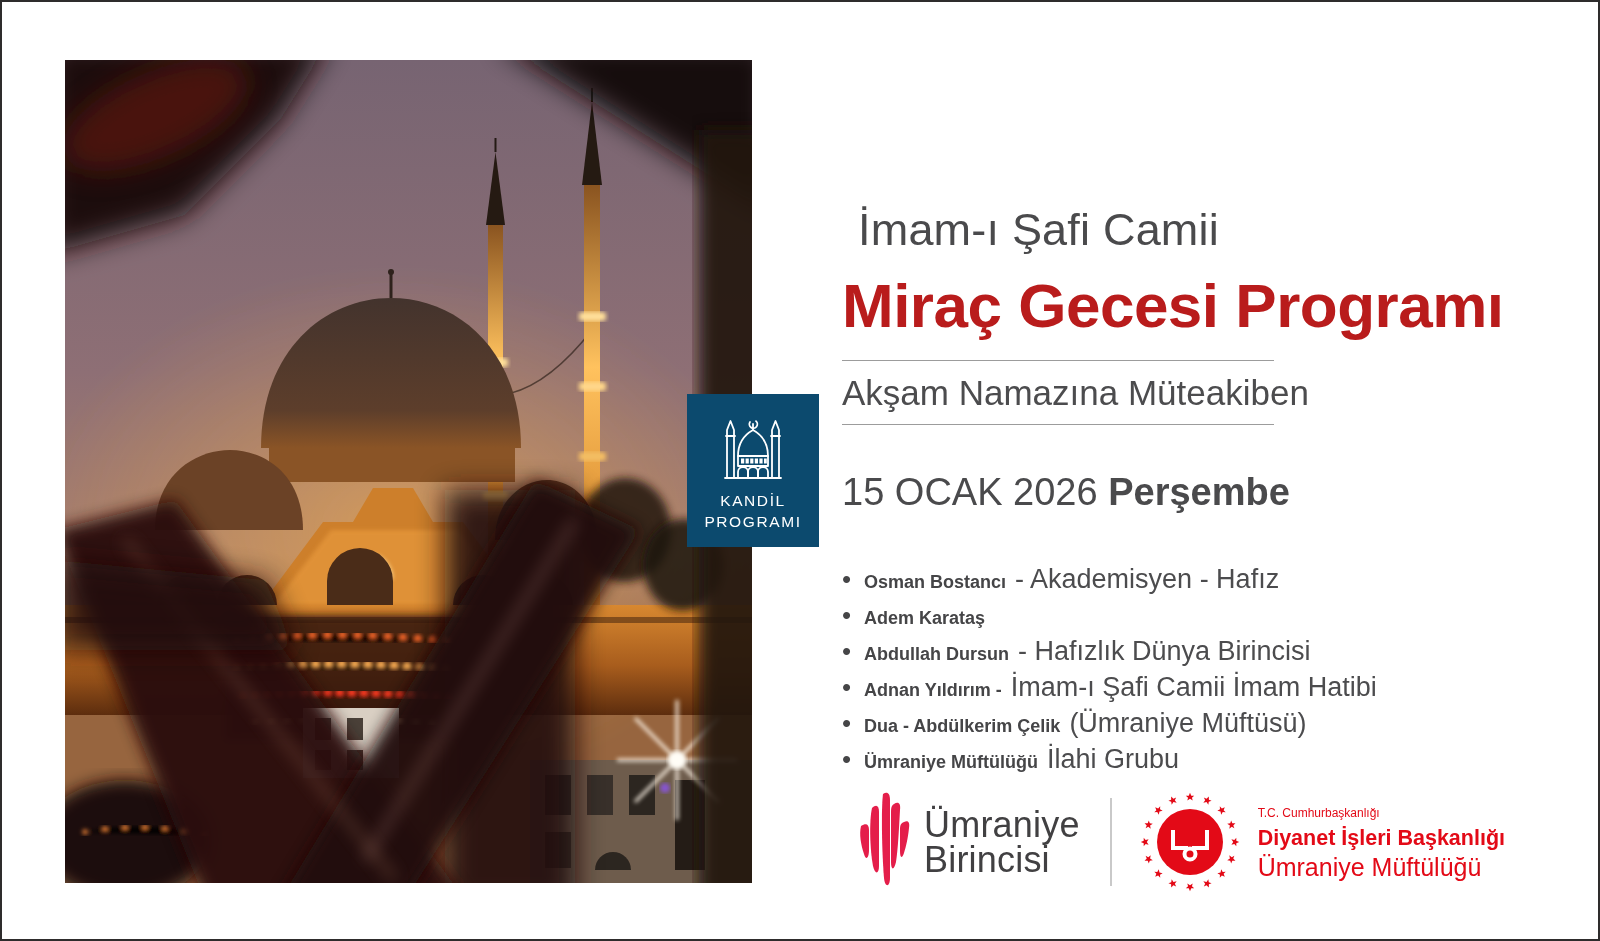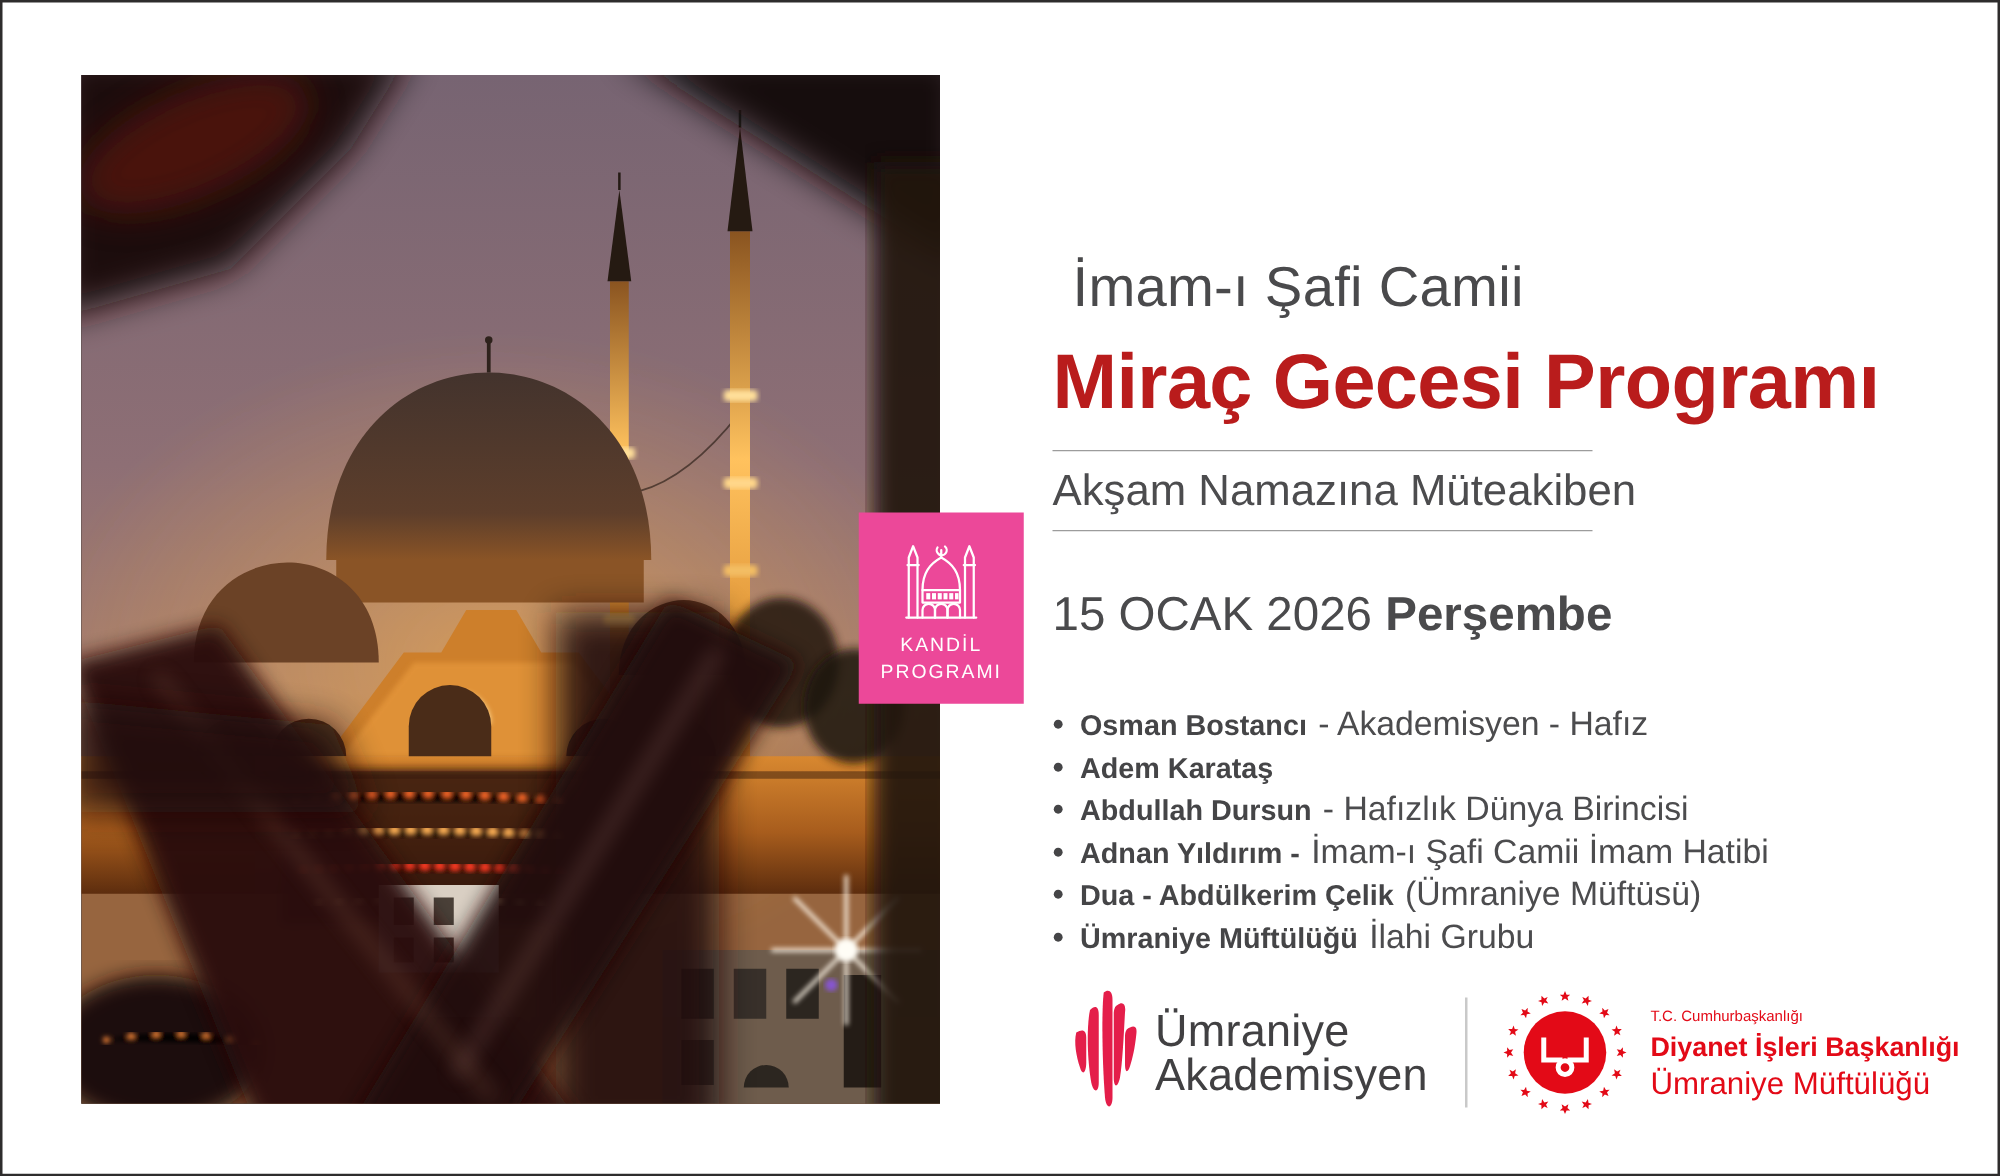--- a/index.html
+++ b/index.html
@@ -10,38 +10,38 @@
   }
   
   .photo{
     position:absolute;left:63px;top:58px;width:687px;height:823px;
     overflow:hidden;background:#241510;
   }
   .photo svg{display:block;width:100%;height:100%;}
   
   .badge{
     position:absolute;left:685px;top:392px;width:132px;height:153px;
-    background:#ec4899;display:flex;flex-direction:column;align-items:center;
-    justify-content:flex-start;z-index:5;margin-top:16px;
+    background:#0c4a6e;display:flex;flex-direction:column;align-items:center;
+    justify-content:flex-start;z-index:5;
   }
   .badge svg{margin-top:14px;}
   .badge-text{color:#ffffff;font-size:15.5px;letter-spacing:1.6px;line-height:21px;text-align:center;}
   .badge-text div{white-space:nowrap;}
   
   .content{position:absolute;left:840px;top:186px;width:700px;}
   .mosque-name{font-size:45px;font-weight:400;line-height:52px;letter-spacing:.2px;margin:16px;}
   .event-title{font-size:62px;font-weight:700;line-height:68px;letter-spacing:-.5px;margin:0;color:#b91c1c;}
   .rule{width:432px;height:1px;background:#9c9c9c;border:none;margin:20px 0 0 0;}
   .timing{font-size:35px;font-weight:400;line-height:35px;margin:14px 0;color:#4c4c4e;}
   .date-row{margin-top:46px;font-size:38px;line-height:42px;}
   .date-row .day{font-weight:700;margin-top:48px;}
   .participants{list-style:none;margin:50px 0 0 0;padding:0;}
   .participants li{display:flex;align-items:baseline;line-height:33px;margin:0 0 0 0;}
   .p-bullet{font-size:26px;width:22px;flex:0 0 22px;color:#454547;}
-  .p-em{font-weight:700;font-size:23px;white-space:pre;color:#454547;}
+  .p-em{font-weight:700;font-size:18px;white-space:pre;color:#454547;}
   .p-detail{font-weight:400;font-size:27px;white-space:pre;color:#4c4c4e;margin-left:9px;}
   
   .footer{position:absolute;left:856px;top:788px;display:flex;align-items:center;}
   .muni{display:flex;align-items:center;}
   .muni-name{margin-left:14px;font-size:36px;line-height:35px;font-weight:500;color:#414042;letter-spacing:.2px;}
   .v-div{width:2px;height:88px;background:#c9c9c9;margin:0 26px 0 30px;}
   .diyanet{display:flex;align-items:center;}
   .gov-text{margin-left:16px;color:#e30a17;}
   .gov-l1{font-size:12px;line-height:24px;font-weight:400;}
   .gov-l2{font-size:21.5px;line-height:27px;font-weight:700;}
@@ -298,21 +298,21 @@
     <div class="muni">
       <svg width="52" height="100" viewBox="0 0 52 100" fill="#e41e4a">
         <path d="M3,34 C8,31 11,32 11,38 L11,58 C11,66 8,69 6,62 C3,53 1,42 3,34 Z"></path>
         <path d="M14,16 C18,12 21,13 21,20 L21,74 C21,82 17,83 15,74 C12,58 11,30 14,16 Z"></path>
         <path d="M25,2 C29,-1 32,1 32,8 L32,86 C32,95 27,96 26,86 C24,62 23,18 25,2 Z"></path>
         <path d="M36,12 C40,9 43,11 42,18 C41,36 40,58 38,70 C36,79 33,78 33,70 L33,20 C33,15 34,13 36,12 Z"></path>
         <path d="M46,30 C50,28 52,30 51,36 C50,46 48,55 46,61 C44,67 42,66 42,59 L42,38 C42,33 43,31 46,30 Z"></path>
       </svg>
       <div class="muni-name">
         <div>Ümraniye</div>
-        <div>Akademisyen</div>
+        <div>Birincisi</div>
       </div>
     </div>
 
     <div class="v-div"></div>
 
     <div class="diyanet">
       <svg width="104" height="104" viewBox="-52 -52 104 104">
         <defs>
           <path id="st" d="M0,-4.2 L1.25,-1.3 L4.2,-1.3 L1.95,0.65 L2.7,3.6 L0,1.8 L-2.7,3.6 L-1.95,0.65 L-4.2,-1.3 L-1.25,-1.3 Z" fill="#e30a17"></path>
         </defs>

